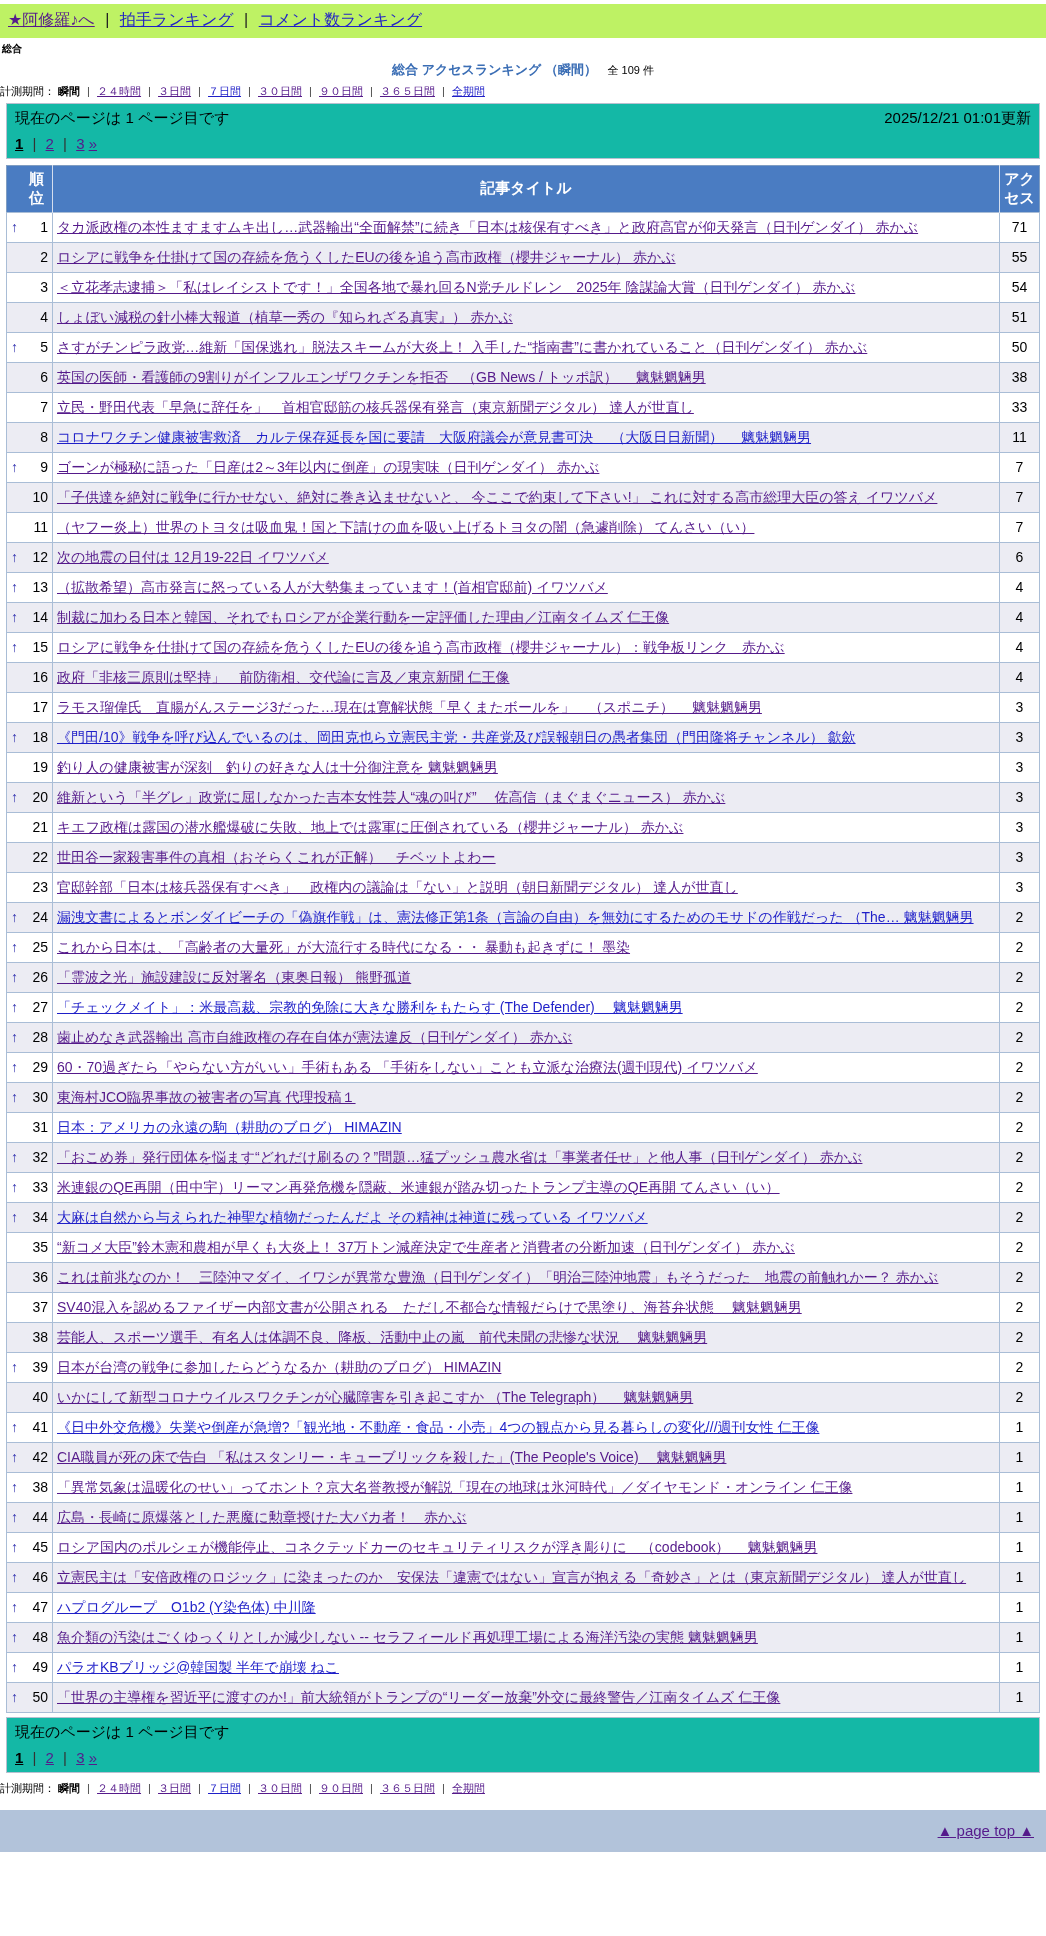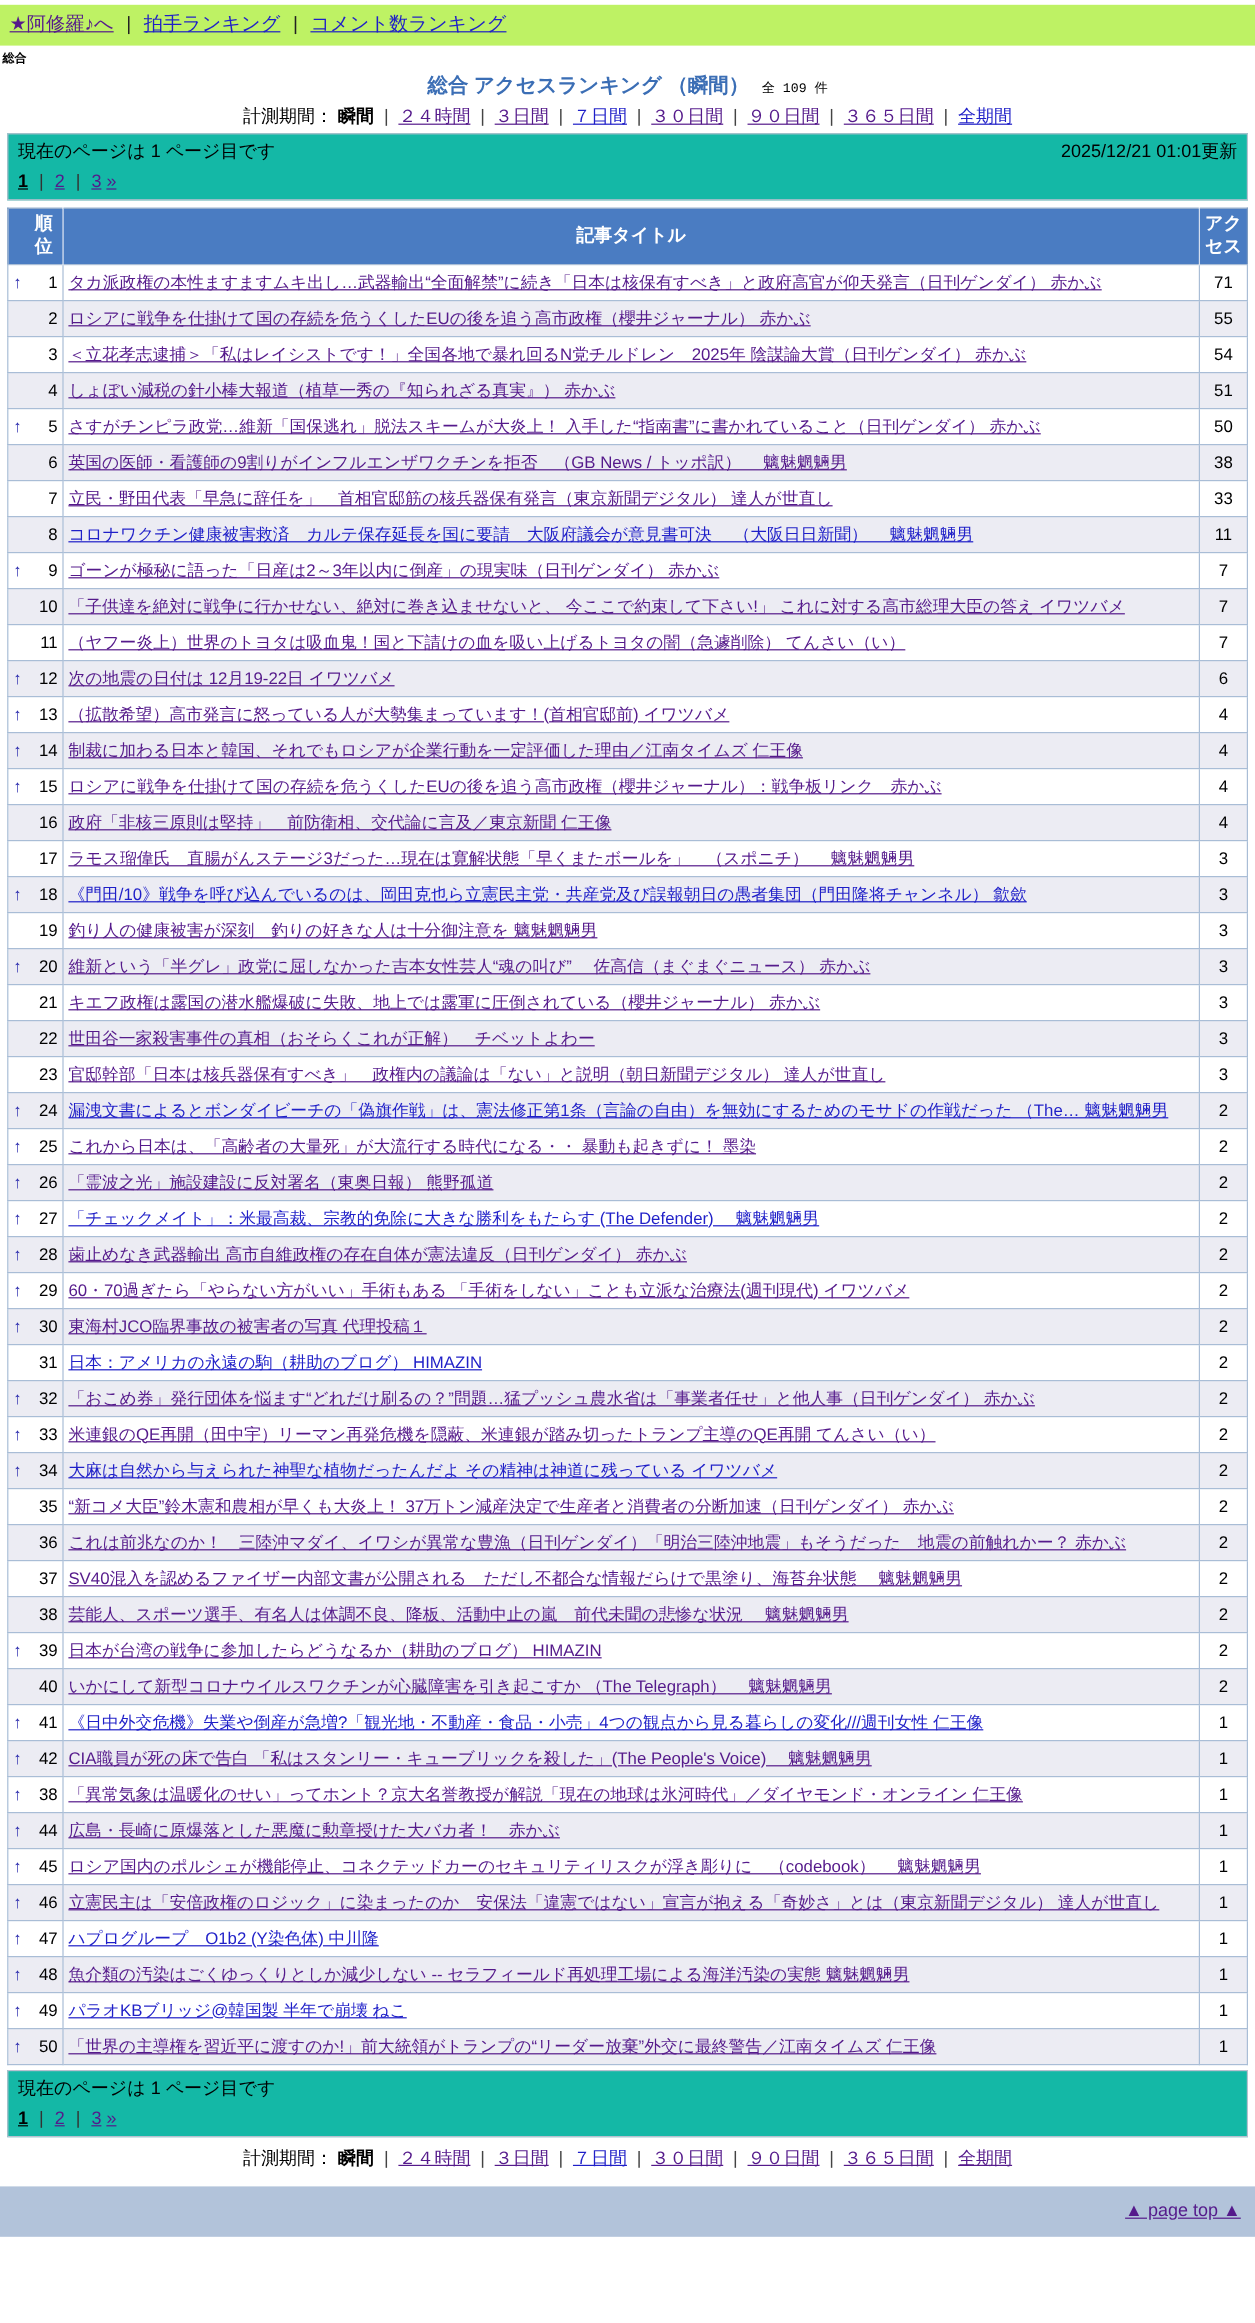--- a/index.html
+++ b/index.html
@@ -18,24 +18,24 @@
     margin-top:4px;
     background:#bef264;
     padding:6px 8px 7px 8px;
     font-size:16px;
   }
   .topbar .sep { color:#222; margin:0 6px; }
 
   .section-label { font-size:10px; font-weight:bold; margin:4px 0 2px 2px; }
 
   .main-title { text-align:center; margin-top:4px; }
-  .main-title .t { color:#3b6eb5; font-weight:bold; font-size:17px; }
-  .main-title .c { color:#000; font-size:11px; margin-left:6px;font-family:Liberation Mono, monospace; }
-
-  .period-row { text-align:center; font-size:15px; margin:5px 0 4px 0; }
+  .main-title .t { color:#3b6eb5; font-weight:bold; font-size:13px; }
+  .main-title .c { color:#000; font-size:11px; margin-left:6px; }
+
+  .period-row { text-align:left; font-size:11px; margin:5px 0 4px 0; }
   .period-row .lbl { color:#000; }
   .period-row .cur { font-weight:bold; color:#000; }
   .period-row .sep { color:#444; margin:0 4px; }
 
   .content { margin:0 6px; }
 
   .pagebox {
     background:#14b8a6;
     border:1px solid #b8c0d0;
     padding:5px 8px 6px 8px;

